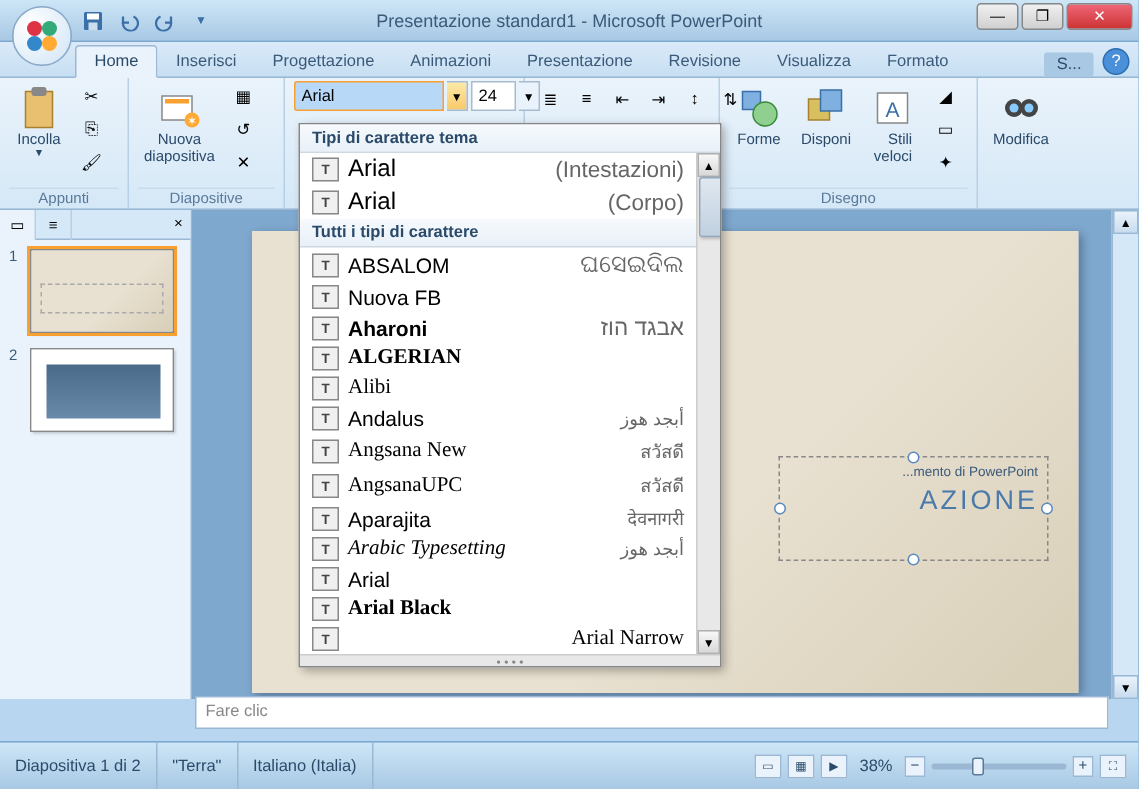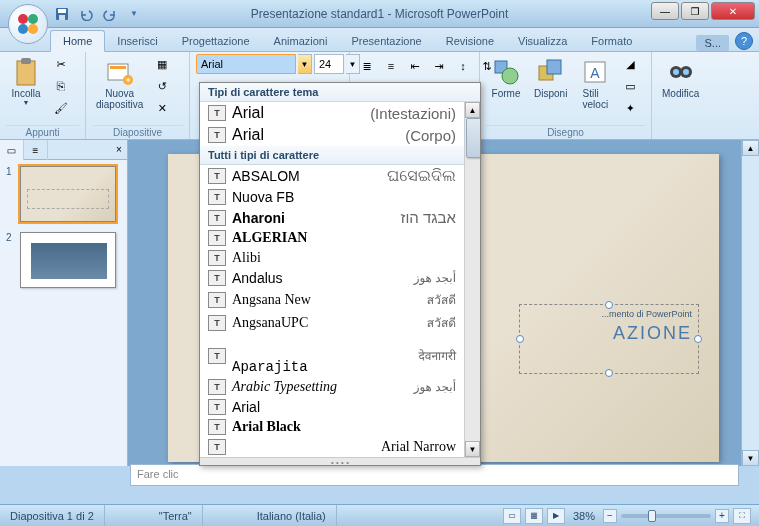--- a/index.html
+++ b/index.html
@@ -82,21 +82,21 @@
 .placeholder .hw { left: -4px; top: 50%; margin-top: -4px; }
 .ph-text1 { font-size: 9px; color: #3b5a7a; text-align: right; padding: 4px 6px; }
 .ph-text2 { font-size: 18px; color: #4a7aaa; text-align: right; padding: 0 6px; letter-spacing: 2px; }
 .vscroll { position: absolute; right: 0; top: 0; bottom: 0; width: 18px; background: #d5e8f7; border-left: 1px solid #9ab8d4; }
 .vscroll .arr { height: 16px; background: linear-gradient(#eaf3fb,#c8dcee); border: 1px solid #9ab8d4; font-size: 8px; display: flex; align-items: center; justify-content: center; cursor: pointer; }
 .vscroll .arr.bot { position: absolute; bottom: 0; left: 0; right: 0; }
 
 .notes-bar { position: absolute; left: 130px; right: 20px; bottom: 40px; height: 22px; background: #fff; border: 1px solid #9ab8d4; font-size: 11px; color: #888; padding: 3px 6px; }
 
 
-.statusbar { position: absolute; bottom: 0; left: 0; right: 0; height: 22px; background: linear-gradient(#cde6f7,#a8c8e4); border-top: 1px solid #7ba7ce; display: flex; align-items: center; font-size: 11px; color: #2a4a6a; gap: 44px; }
+.statusbar { position: absolute; bottom: 0; left: 0; right: 0; height: 32px; background: linear-gradient(#cde6f7,#a8c8e4); border-top: 1px solid #7ba7ce; display: flex; align-items: center; font-size: 11px; color: #2a4a6a; }
 .sb-seg { padding: 0 10px; border-right: 1px solid #9ab8d4; height: 100%; display: flex; align-items: center; }
 .sb-right { margin-left: auto; display: flex; align-items: center; gap: 4px; padding-right: 8px; }
 .view-btn { width: 18px; height: 16px; border: 1px solid #9ab8d4; background: #eaf3fb; cursor: pointer; font-size: 8px; display: flex; align-items: center; justify-content: center; }
 .zoom-slider { width: 90px; height: 4px; background: #9ab8d4; position: relative; border-radius: 2px; }
 .zoom-slider .zthumb { position: absolute; left: 30%; top: -4px; width: 8px; height: 12px; background: #eaf3fb; border: 1px solid #5a7a9a; border-radius: 2px; cursor: pointer; }
 .zoom-btn { width: 14px; height: 14px; border: 1px solid #9ab8d4; background: #eaf3fb; font-size: 10px; display: flex; align-items: center; justify-content: center; cursor: pointer; }
 </style>
 </head>
 <body>
 
@@ -241,21 +241,21 @@
           </div>
         <span>Disponi</span>
       </div>
       <div class="big-btn">
         <div class="ico">
             <svg width="28" height="28">
               <rect x="4" y="4" width="20" height="20" fill="#fff" stroke="#888"></rect>
               <text x="14" y="20" font-size="14" text-anchor="middle" fill="#3a6fa8">A</text>
             </svg>
           </div>
-        <span style="white-space:pre-line;text-align:left;line-height:1.1">Stili
+        <span style="white-space:pre-line;text-align:right;line-height:1.1">Stili
 veloci</span>
       </div>
       <div class="small-col">
         <div class="sm-btn">◢</div>
         <div class="sm-btn">▭</div>
         <div class="sm-btn">✦</div>
       </div>
     </div>
     <div class="group-label">Disegno</div>
   </div>
@@ -371,21 +371,21 @@
           <span class="fname" style="font-family: serif;">Angsana New</span>
           <span class="fhint" style="font-size:12px">สวัสดี</span>
         </div>
         <div class="fd-item">
           <span class="tt-ico">T</span>
           <span class="fname" style="font-family: serif;">AngsanaUPC</span>
           <span class="fhint" style="font-size:12px">สวัสดี</span>
         </div>
         <div class="fd-item">
           <span class="tt-ico">T</span>
-          <span class="fname" style="font-family: Liberation Mono, monospace; margin-top: 23px;">Aparajita</span>
+          <span class="fname" style="font-family: Liberation Sans, sans-serif;">Aparajita</span>
           <span class="fhint" style="font-size:12px">देवनागरी</span>
         </div>
         <div class="fd-item">
           <span class="tt-ico">T</span>
           <span class="fname" style="font-family: serif; font-style: italic;">Arabic Typesetting</span>
           <span class="fhint" style="font-size:12px">أبجد هوز</span>
         </div>
         <div class="fd-item">
           <span class="tt-ico">T</span>
           <span class="fname" style="font-family: Arial;">Arial</span>

